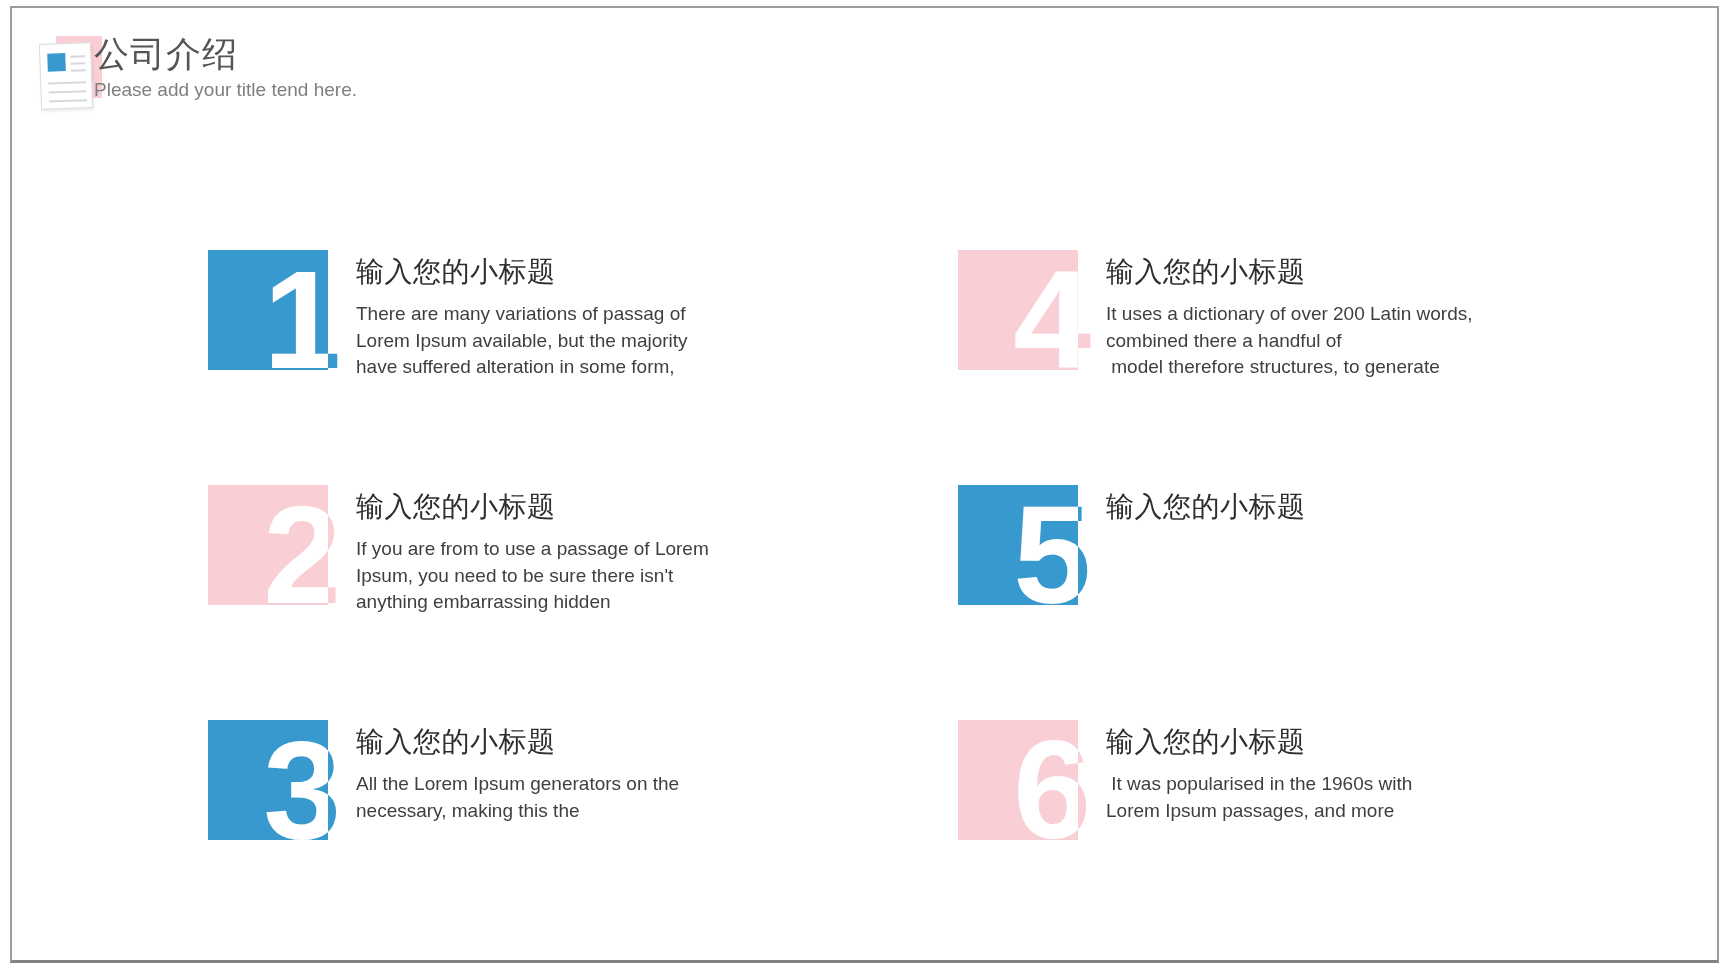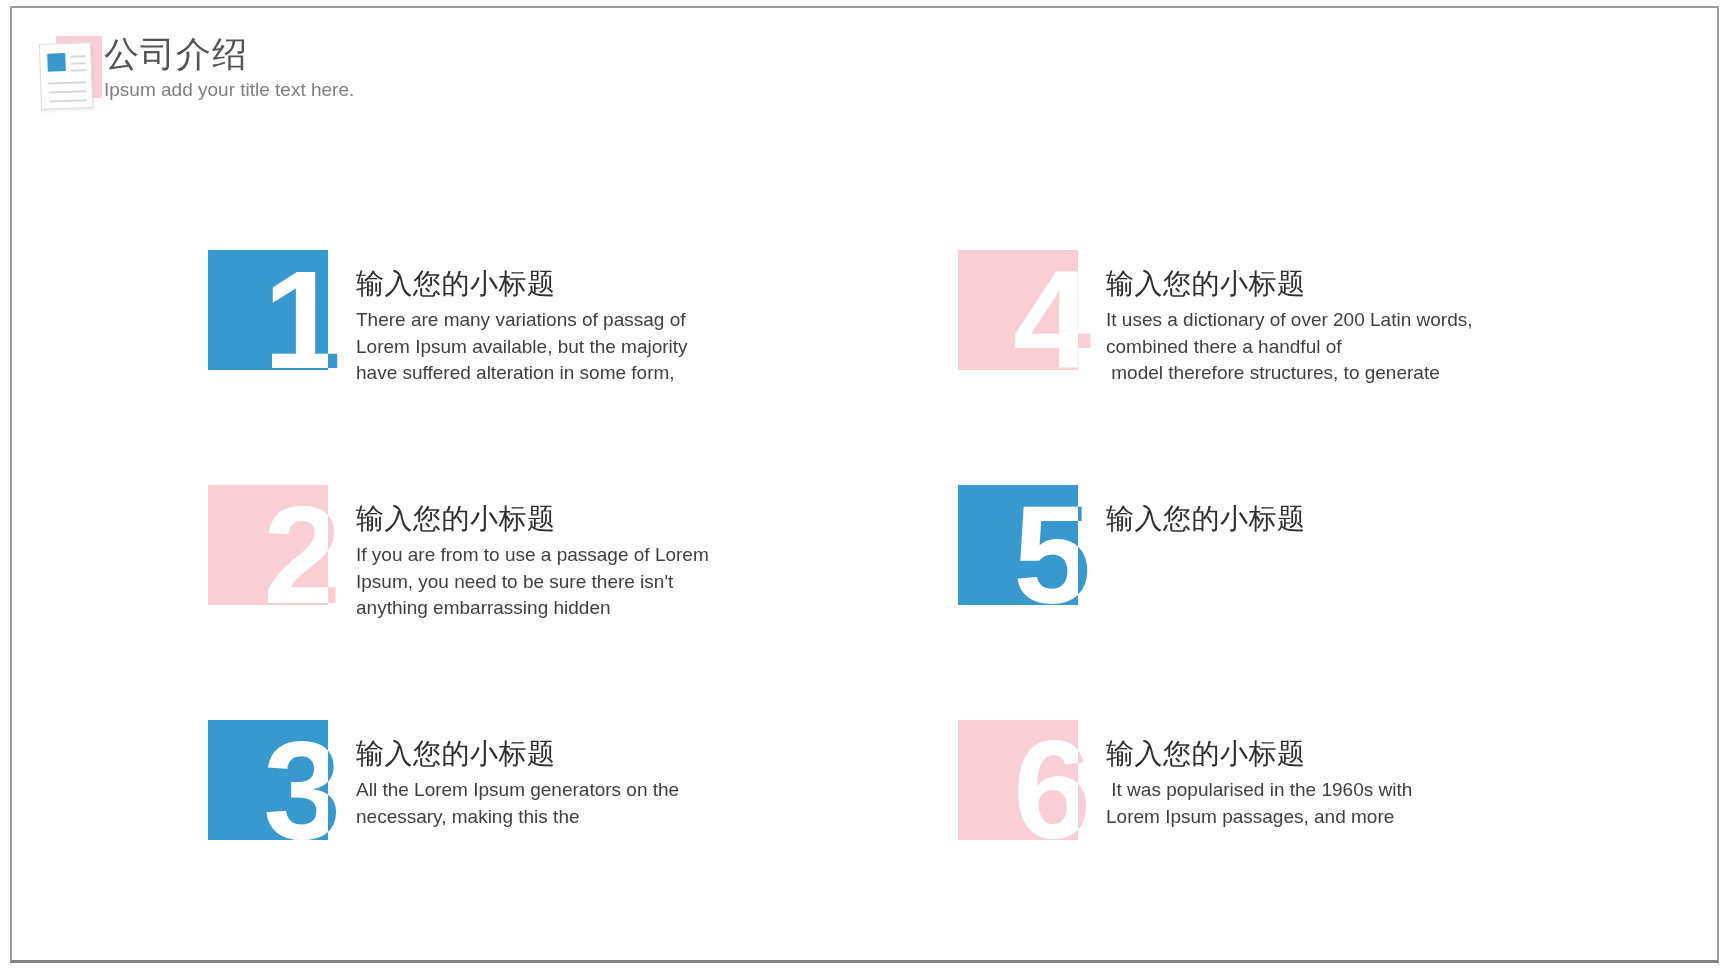--- a/index.html
+++ b/index.html
@@ -24,41 +24,41 @@
     transform:rotate(-2deg);
   }
   .doc-img{position:absolute;left:7px;top:9px;width:18px;height:18px;background:#3899ce;}
   .doc-line{position:absolute;background:#d8d8d8;height:2px;}
   .dl-s1{left:30px;top:12px;width:15px;}
   .dl-s2{left:30px;top:19px;width:15px;}
   .dl-s3{left:30px;top:26px;width:15px;}
   .dl-l1{left:7px;top:38px;width:38px;}
   .dl-l2{left:7px;top:47px;width:38px;}
   .dl-l3{left:7px;top:56px;width:38px;}
-  .header-text{position:absolute;left:66px;top:0;white-space:nowrap;}
+  .header-text{position:absolute;left:56px;top:0;white-space:nowrap;}
   .h-title{font-size:35px;line-height:44px;color:#555555;letter-spacing:1px;}
   .h-sub{font-size:19px;line-height:26px;color:#7f7f7f;margin-top:1px;}
   
   .item{position:absolute;width:520px;height:160px;}
   .badge{position:absolute;left:0;top:0;width:120px;height:120px;}
   .num{
     position:absolute;top:0;right:-10px;
     font-weight:700;font-size:140px;line-height:140px;
     letter-spacing:-3px;font-family:"Liberation Sans","DejaVu Sans",sans-serif;
   }
   .num-outside{z-index:0;}
   .square{position:absolute;left:0;top:0;width:120px;height:120px;overflow:hidden;z-index:1;}
   .num-inside{color:#ffffff;}
   .item[data-color="blue"] .square{background:#3899ce;}
   .item[data-color="blue"] .num-outside{color:#3899ce;}
   .item[data-color="pink"] .square{background:#f9ced4;}
   .item[data-color="pink"] .num-outside{color:#f9ced4;}
   .itext{position:absolute;left:148px;top:0;width:372px;}
-  .ititle{font-size:28px;line-height:36px;margin-top:16px;color:#2e2e2e;letter-spacing:0.5px;}
-  .ibody{margin-top:5px;font-size:19px;line-height:26.5px;color:#3f3f3f;}
+  .ititle{font-size:28px;line-height:36px;margin-top:4px;color:#2e2e2e;letter-spacing:0.5px;}
+  .ibody{margin-top:11px;font-size:19px;line-height:26.5px;color:#3f3f3f;}
   .bline{display:block;white-space:pre-wrap;}
 </style>
 </head>
 <body>
 
 <div class="slide-frame"></div>
 
 <div class="header">
   <div class="doc-icon">
     <div class="doc-back"></div>
@@ -67,21 +67,21 @@
       <div class="doc-line dl-s1"></div>
       <div class="doc-line dl-s2"></div>
       <div class="doc-line dl-s3"></div>
       <div class="doc-line dl-l1"></div>
       <div class="doc-line dl-l2"></div>
       <div class="doc-line dl-l3"></div>
     </div>
   </div>
   <div class="header-text">
     <div class="h-title">公司介绍</div>
-    <div class="h-sub">Ipsum add your title text here.</div>
+    <div class="h-sub">Please add your title tend here.</div>
   </div>
 </div>
 
 <div class="item" style="left:208px;top:250px" data-color="blue">
   <div class="badge">
     <span class="num num-outside">1</span>
     <div class="square">
       <span class="num num-inside">1</span>
     </div>
   </div>

